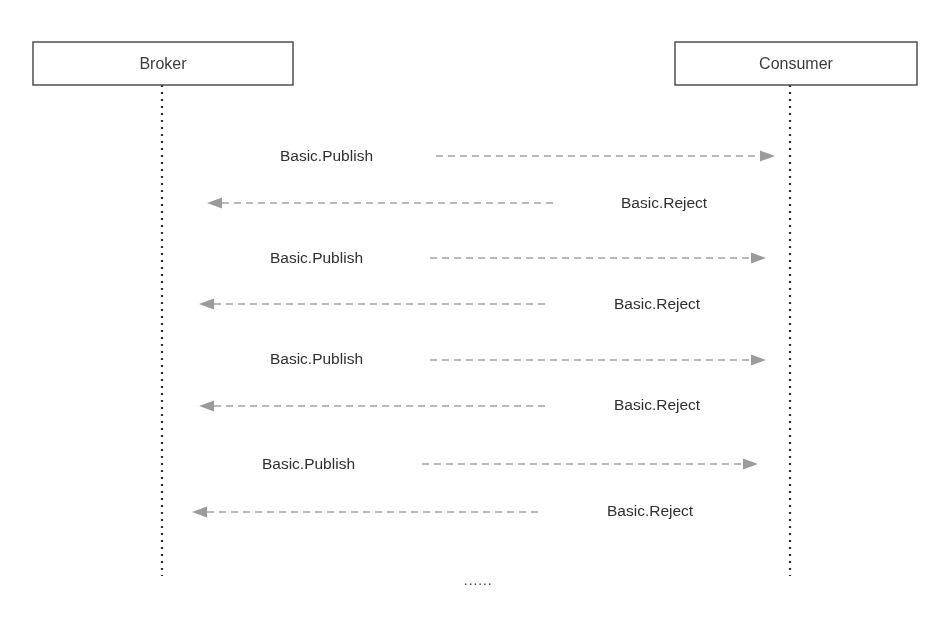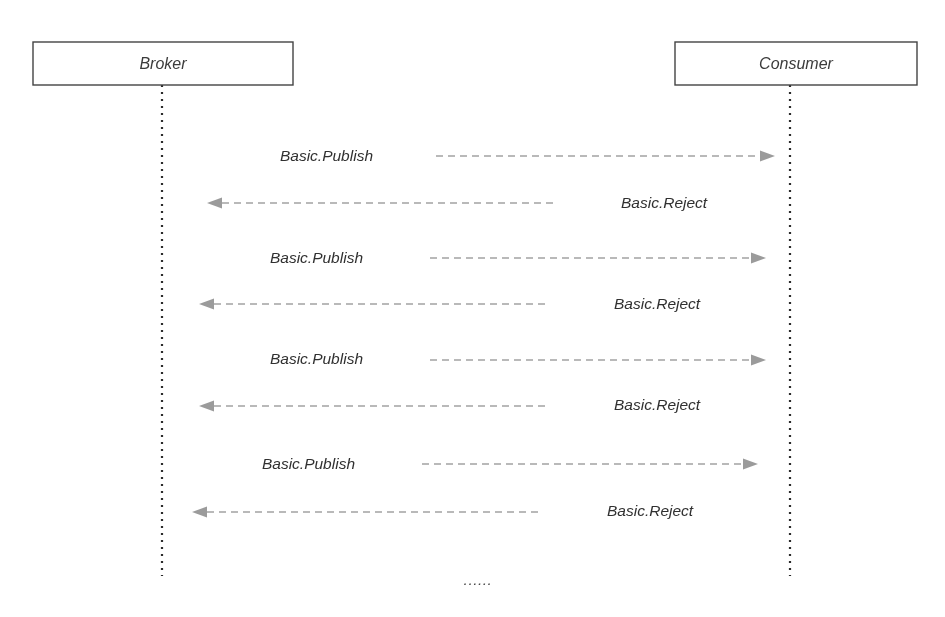--- a/index.html
+++ b/index.html
@@ -7,21 +7,20 @@
     padding: 0;
     background: #ffffff;
   }
   #canvas {
     position: relative;
     width: 945px;
     height: 617px;
     background: #ffffff;
     overflow: hidden;
     font-family: "Liberation Sans", sans-serif;
-    font-style: italic;
   }
   #diagram-svg {
     position: absolute;
     left: 0;
     top: 0;
     width: 945px;
     height: 617px;
   }
   .participant-box-rect {
     fill: #ffffff;

